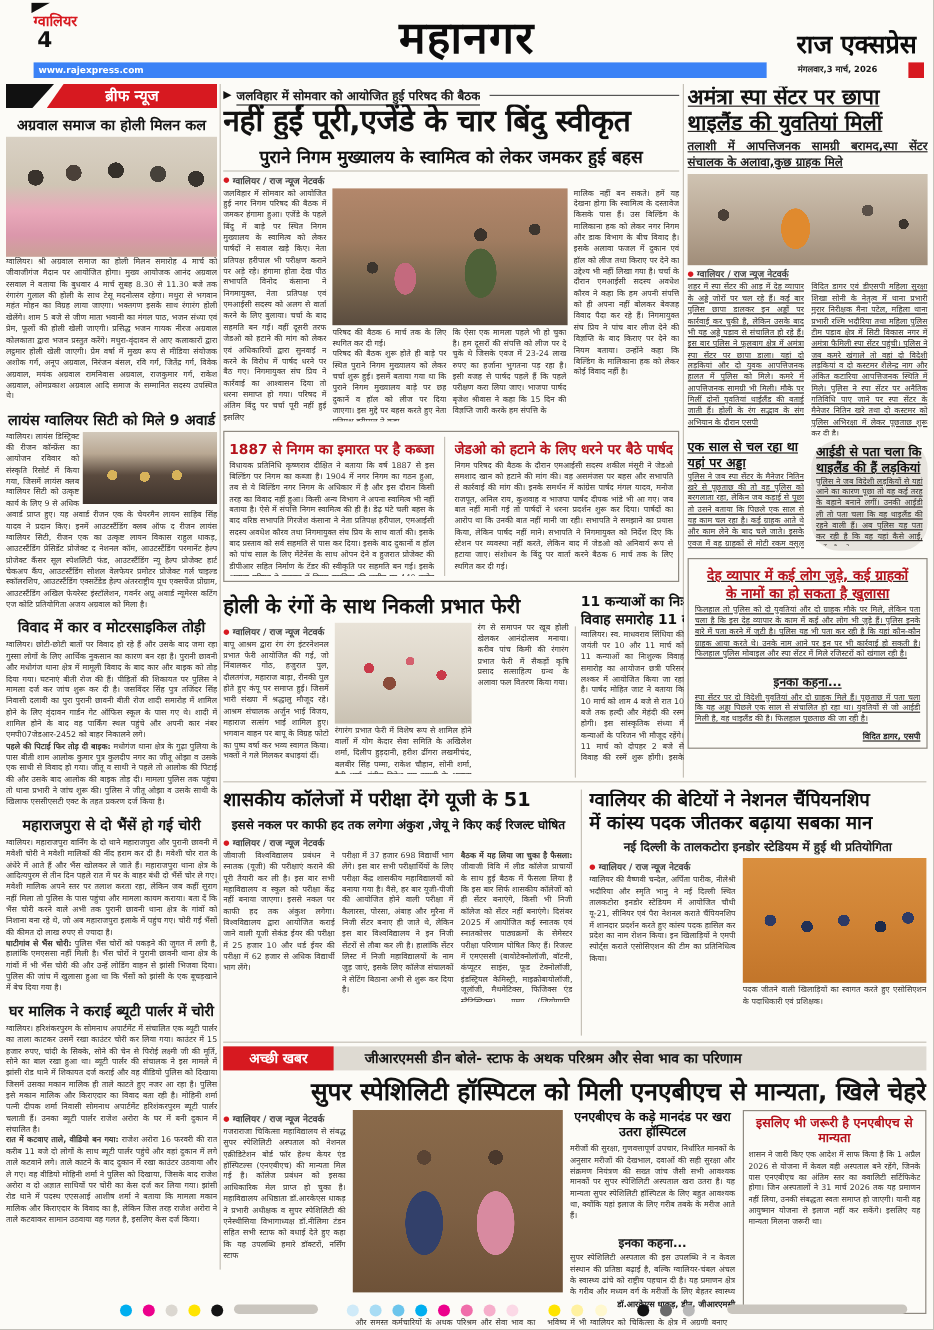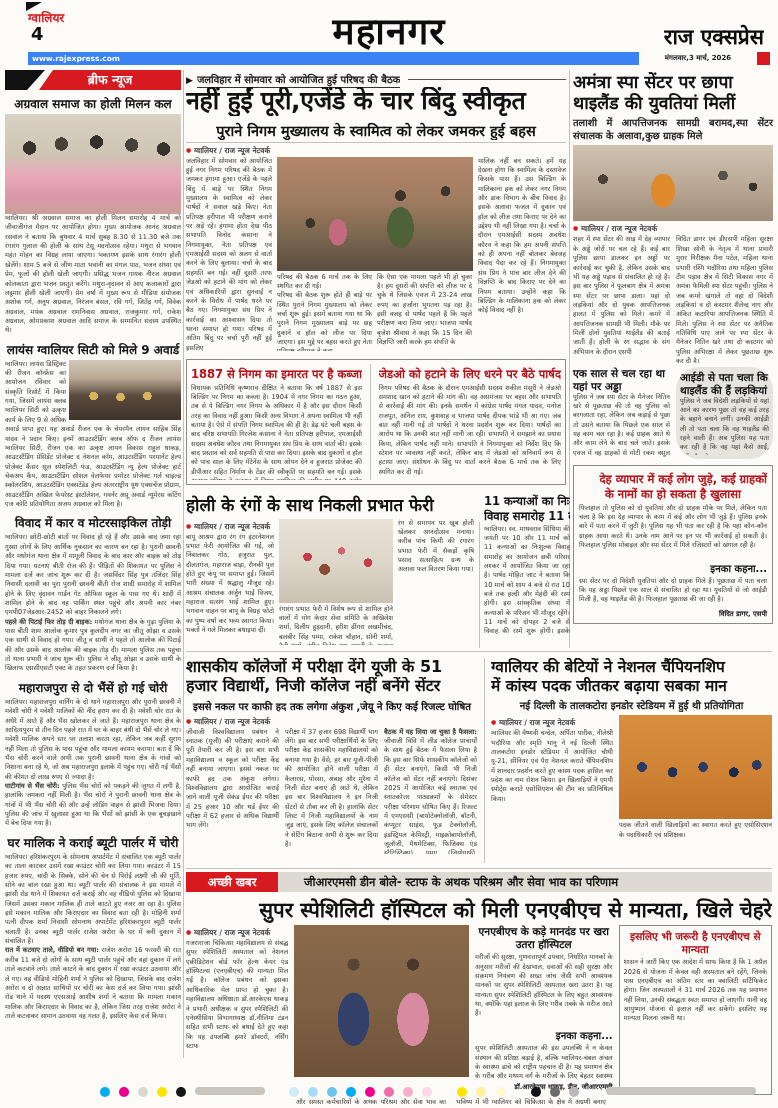--- a/index.html
+++ b/index.html
@@ -31,21 +31,21 @@
   .brief-banner .tab{position:absolute;left:34px;right:0;top:0;bottom:0;background:#d71920;color:#fff;
      font-size:12.5px;font-weight:bold;text-align:center;line-height:20px;
      clip-path:polygon(14px 0,100% 0,100% 100%,0 100%);}
   .bh{font-size:12px;font-weight:bold;color:#151515;text-align:center;margin:5px 0 2px 0;}
   .kicker{display:flex;align-items:center;height:15px;}
   .kicker .arr{color:#111;font-size:9px;margin-right:4px;}
   .kicker .ktx{font-size:10px;font-weight:bold;color:#1b1b1b;border-bottom:1px solid #333;padding-bottom:1px;}
   .kicker .kline{flex:1;height:1px;background:#555;margin-left:8px;}
   .boxed{border:1px solid #8f8a81;}
   .subboxhead{font-size:11.5px;font-weight:bold;color:#b5121b;text-align:center;margin:2px 0 3px 0;}
-  .quotehead{font-size:10px;font-weight:bold;text-align:right;color:#1a1a1a;margin:3px 0 2px 0;}
+  .quotehead{font-size:10px;font-weight:bold;text-align:center;color:#1a1a1a;margin:3px 0 2px 0;}
   .attr{font-size:6.8px;font-weight:bold;text-align:right;color:#222;margin-top:2px;}
   .graybox{background:#e7e4de;padding:4px;border-radius:23px;}
   .dot10{width:10px;height:10px;border-radius:50%;display:inline-block;margin-right:4px;}
   .bar{height:8px;border-radius:4px;display:inline-block;background:#c9c5be;vertical-align:2px;}
 </style>
 </head>
 <body>
 
 <div class="page">
 
@@ -99,21 +99,21 @@
 
     <div>
       <div class="bh">विवाद में कार व मोटरसाइकिल तोड़ी</div>
       <div class="small jt">ग्वालियर। छोटी-छोटी बातों पर विवाद हो रहे हैं और उसके बाद जमा रहा गुस्सा लोगों के लिए आर्थिक नुकसान का कारण बन रहा है। पुरानी छावनी और मधोगंज थाना क्षेत्र में मामूली विवाद के बाद कार और बाइक को तोड़ दिया गया। घटनाएं बीती रोज की हैं। पीड़ितों की शिकायत पर पुलिस ने मामला दर्ज कर जांच शुरू कर दी है। जसविंदर सिंह पुत्र तजिंदर सिंह निवासी दलावी का पुरा पुरानी छावनी बीती रोज शादी समारोह में शामिल होने के लिए वृंदावन गार्डन गेट ऑफिस स्कूल के पास गए थे। शादी में शामिल होने के बाद वह पार्किंग स्थल पहुंचे और अपनी कार नंबर एमपी07जेडआर-2452 को बाहर निकालने लगे।</div>
       <div class="small jt"><span class="b">पहले की पिटाई फिर तोड़ दी बाइक:</span> <span>मधोगंज थाना क्षेत्र के गुढ़ा पुलिया के पास बीती शाम आलोक कुमार पुत्र कुलदीप नगर का जीतू ओझा व उसके एक साथी से विवाद हो गया। जीतू व साथी ने पहले तो आलोक की पिटाई की और उसके बाद आलोक की बाइक तोड़ दी। मामला पुलिस तक पहुंचा तो थाना प्रभारी ने जांच शुरू की। पुलिस ने जीतू ओझा व उसके साथी के खिलाफ एससीएसटी एक्ट के तहत प्रकरण दर्ज किया है।</span></div>
     </div>
 
     <div>
       <div class="bh">महाराजपुरा से दो भैंसें हो गई चोरी</div>
       <div class="small jt">ग्वालियर। महाराजपुरा वार्निंग के दो थाने महाराजपुरा और पुरानी छावनी में मवेशी चोरी ने मवेशी मालिकों की नींद हराम कर दी है। मवेशी चोर रात के अंधेरे में आते हैं और भैंस खोलकर ले जाते हैं। महाराजपुरा थाना क्षेत्र के आदित्यपुरम से तीन दिन पहले रात में घर के बाहर बंधी दो भैंसें चोर ले गए। मवेशी मालिक अपने स्तर पर तलाश करता रहा, लेकिन जब कहीं सुराग नहीं मिला तो पुलिस के पास पहुंचा और मामला कायम कराया। बता दें कि भैंस चोरी करने वाले अभी तक पुरानी छावनी थाना क्षेत्र के गांवों को निशाना बना रहे थे, जो अब महाराजपुरा इलाके में पहुंच गए। चोरी गई भैंसों की कीमत दो लाख रुपए से ज्यादा है।</div>
-      <div class="small jt"><span class="b">घाटीगांव से भैंस चोरी:</span> <span>पुलिस भैंस चोरों को पकड़ने की जुगत में लगी है, हालांकि जमकरा नहीं मिली है। भैंस चोरों ने पुरानी छावनी थाना क्षेत्र के गांवों में भी भैंस चोरी की और उन्हें लोडिंग वाहन से झांसी भिजवा दिया। पुलिस की जांच में खुलासा हुआ था कि भैंसों को झांसी के एक बूचड़खाने में बेच दिया गया है।</span></div>
+      <div class="small jt"><span class="b">घाटीगांव से भैंस चोरी:</span> <span>पुलिस भैंस चोरों को पकड़ने की जुगत में लगी है, हालांकि एमएससा नहीं मिली है। भैंस चोरों ने पुरानी छावनी थाना क्षेत्र के गांवों में भी भैंस चोरी की और उन्हें लोडिंग वाहन से झांसी भिजवा दिया। पुलिस की जांच में खुलासा हुआ था कि भैंसों को झांसी के एक बूचड़खाने में बेच दिया गया है।</span></div>
     </div>
 
     <div>
       <div class="bh">घर मालिक ने कराई ब्यूटी पार्लर में चोरी</div>
       <div class="small jt">ग्वालियर। हरिशंकरपुरम के सोमनाथ अपार्टमेंट में संचालित एक ब्यूटी पार्लर का ताला काटकर उसमें रखा काउंटर चोरी कर लिया गया। काउंटर में 15 हजार रुपए, चांदी के सिक्के, सोने की चेन से पिरोई लक्ष्मी जी की मूर्ति, सोने का बाल रखा हुआ था। ब्यूटी पार्लर की संचालक ने इस मामले में झांसी रोड थाने में शिकायत दर्ज कराई और वह वीडियो पुलिस को दिखाया जिसमें उसका मकान मालिक ही ताले काटते हुए नजर आ रहा है। पुलिस इसे मकान मालिक और किराएदार का विवाद बता रही है। मोहिनी शर्मा पत्नी दीपक शर्मा निवासी सोमनाथ अपार्टमेंट हरिशंकरपुरम ब्यूटी पार्लर चलाती हैं। उनका ब्यूटी पार्लर राजेश अरोरा के घर में बनी दुकान में संचालित है।</div>
       <div class="small jt"><span class="b">रात में कटवाए ताले, वीडियो बन गया:</span> <span>राजेश अरोरा 16 फरवरी की रात करीब 11 बजे दो लोगों के साथ ब्यूटी पार्लर पहुंचे और वहां दुकान में लगे ताले कटवाने लगे। ताले काटने के बाद दुकान में रखा काउंटर उठवाया और ले गए। वह वीडियो मोहिनी शर्मा ने पुलिस को दिखाया, जिसके बाद राजेश अरोरा व दो अज्ञात साथियों पर चोरी का केस दर्ज कर लिया गया। झांसी रोड थाने में पदस्थ एएसआई आशीष शर्मा ने बताया कि मामला मकान मालिक और किराएदार के विवाद का है, लेकिन जिस तरह राजेश अरोरा ने ताले कटवाकर सामान उठवाया वह गलत है, इसलिए केस दर्ज किया।</span></div>
     </div>
   </div>
 
   <div class="abs" style="left:186px;top:72px;width:380px;">
@@ -183,21 +183,21 @@
         <div class="hl nw" style="font-size:11.5px;">11 कन्याओं का निःशुल्क</div>
         <div class="hl nw" style="font-size:11.5px;">विवाह समारोह 11 को होगा</div>
         <div class="small jt clip" style="height:110px;margin-top:2px;">
           <span>ग्वालियर। स्व. माधवराव सिंधिया की जयंती पर 10 और 11 मार्च को 11 कन्याओं का निःशुल्क विवाह समारोह का आयोजन छत्री परिसर लश्कर में आयोजित किया जा रहा है। पार्षद मोहित जाट ने बताया कि 10 मार्च को शाम 4 बजे से रात 10 बजे तक हल्दी और मेहंदी की रस्म होगी। इस सांस्कृतिक संध्या में कन्याओं के परिजन भी मौजूद रहेंगे। 11 मार्च को दोपहर 2 बजे से विवाह की रस्में शुरू होंगी।</span>
           <span>इसके पहले मंत्रोच्चार हनुमान मंदिर महाराज बाड़े से बारात सुबह 10 बजे बाजे, बाजे के साथ निकलेगी। सभी दूल्हे घोड़ों पर सवार होंगे। बारात विभिन्न मार्गों से होते हुए विवाह स्थल पर पहुंचेगी।</span>
         </div>
       </div>
     </div>
   </div>
 
-  <div class="abs" style="left:573px;top:72px;width:200px;">
+  <div class="abs" style="left:573px;top:72px;width:200px;text-decoration:underline;">
     <div class="hl nw" style="font-size:17.5px;line-height:1.2;">अमंत्रा स्पा सेंटर पर छापा</div>
     <div class="hl nw" style="font-size:17.5px;line-height:1.2;">थाइलैंड की युवतियां मिलीं</div>
     <div class="b jt" style="font-size:9.8px;line-height:1.3;margin:3px 0;color:#222;">तलाशी में आपत्तिजनक सामग्री बरामद,स्पा सेंटर संचालक के अलावा,कुछ ग्राहक मिले</div>
     <div class="ph" style="width:200px;height:76px;background:
       radial-gradient(ellipse 20px 28px at 45% 60%, #e08a2e 0 60%, transparent 61%),
       radial-gradient(circle 8px at 15% 45%, #4a4038 0 60%, transparent 61%),
       radial-gradient(circle 8px at 75% 40%, #5a5048 0 60%, transparent 61%),
       radial-gradient(circle 7px at 90% 55%, #3a332c 0 60%, transparent 61%),
       linear-gradient(180deg,#cfc3b2 0%,#b8a794 55%,#a08d79 100%);"></div>
     <div class="byline"><span class="dot">●</span> <span>ग्वालियर / राज न्यूज नेटवर्क</span></div>
@@ -209,32 +209,31 @@
       <div style="width:97px;">
         <div class="hl" style="font-size:10.5px;line-height:1.2;">एक साल से चल रहा था यहां पर अड्डा</div>
         <div class="small jt clip" style="height:64px;">पुलिस ने जब स्पा सेंटर के मैनेजर नितिन खरे से पूछताछ की तो वह पुलिस को बरगलाता रहा, लेकिन जब कड़ाई से पूछा तो उसने बताया कि पिछले एक साल से यह काम चल रहा है। कई ग्राहक आते थे और काम लेने के बाद चले जाते। इसके एवज में वह ग्राहकों से मोटी रकम वसूल करते थे।</div>
       </div>
       <div class="graybox" style="width:89px;">
         <div class="hl" style="font-size:10.5px;line-height:1.2;">आईडी से पता चला कि थाइलैंड की हैं लड़कियां</div>
         <div class="small jt clip" style="height:58px;">पुलिस ने जब विदेशी लड़कियों से यहां आने का कारण पूछा तो वह कई तरह के बहाने बनाने लगीं। उनकी आईडी ली तो पता चला कि वह थाइलैंड की रहने वाली हैं। अब पुलिस यह पता कर रही है कि वह यहां कैसे आईं, उन्हें कौन लेकर आया।</div>
       </div>
     </div>
     <div class="boxed" style="margin-top:6px;padding:5px;">
-      <div class="subboxhead nw" style="margin:0;text-align:right;">देह व्यापार में कई लोग जुड़े, कई ग्राहकों</div>
+      <div class="subboxhead nw" style="margin:0;">देह व्यापार में कई लोग जुड़े, कई ग्राहकों</div>
       <div class="subboxhead nw" style="margin:0 0 3px 0;">के नामों का हो सकता है खुलासा</div>
       <div class="small jt clip" style="height:54px;">फिलहाल तो पुलिस को दो युवतियां और दो ग्राहक मौके पर मिले, लेकिन पता चला है कि इस देह व्यापार के काम में कई और लोग भी जुड़े हैं। पुलिस इनके बारे में पता करने में जुटी है। पुलिस यह भी पता कर रही है कि यहां कौन-कौन ग्राहक आया करते थे। उनके नाम आने पर इन पर भी कार्रवाई हो सकती है। फिलहाल पुलिस मोबाइल और स्पा सेंटर में मिले रजिस्टरों को खंगाल रही है।</div>
       <div class="quotehead">इनका कहना...</div>
       <div class="small jt clip" style="height:30px;">स्पा सेंटर पर दो विदेशी युवतियां और दो ग्राहक मिले हैं। पूछताछ में पता चला कि यह अड्डा पिछले एक साल से संचालित हो रहा था। युवतियों से जो आईडी मिली है, वह थाइलैंड की है। फिलहाल पूछताछ की जा रही है।</div>
       <div class="attr">विदित डागर, एसपी</div>
     </div>
   </div>
 
   <div class="abs" style="left:186px;top:658px;width:292px;">
     <div class="hl nw" style="font-size:16px;line-height:1.18;">शासकीय कॉलेजों में परीक्षा देंगे यूजी के 51</div>
-    <div class="hl nw" style="font-size:16px;line-height:1.18;">हजार विद्यार्थी, निजी कॉलेज नहीं बनेंगे सेंटर</div>
     <div class="hl ctr nw" style="font-size:10px;margin:3px 0;">इससे नकल पर काफी हद तक लगेगा अंकुश ,जेयू ने किए कई रिजल्ट घोषित</div>
     <div class="byline"><span class="dot">●</span> <span>ग्वालियर / राज न्यूज नेटवर्क</span></div>
     <div style="display:flex;gap:6px;">
       <div class="small jt clip" style="width:93px;height:126px;">जीवाजी विश्वविद्यालय प्रबंधन ने स्नातक (यूजी) की परीक्षाएं कराने की पूरी तैयारी कर ली है। इस बार सभी महाविद्यालय व स्कूल को परीक्षा केंद्र नहीं बनाया जाएगा। इससे नकल पर काफी हद तक अंकुश लगेगा। विश्वविद्यालय द्वारा आयोजित कराई जाने वाली यूजी सेकंड ईयर की परीक्षा में 25 हजार 10 और थर्ड ईयर की परीक्षा में 62 हजार से अधिक विद्यार्थी भाग लेंगे।</div>
       <div class="small jt clip" style="width:93px;height:126px;">परीक्षा में 37 हजार 698 विद्यार्थी भाग लेंगे। इस बार सभी परीक्षार्थियों के लिए परीक्षा केंद्र शासकीय महाविद्यालयों को बनाया गया है। वैसे, हर बार यूजी-पीजी की आयोजित होने वाली परीक्षा में कैलारस, पोरसा, अंबाह और मुरैना में निजी सेंटर बनाए ही जाते थे, लेकिन इस बार विश्वविद्यालय ने इन निजी सेंटरों से तौबा कर ली है। हालांकि सेंटर लिस्ट में निजी महाविद्यालयों के नाम जुड़ जाएं, इसके लिए कॉलेज संचालकों ने सेटिंग बिठाना अभी से शुरू कर दिया है।</div>
       <div class="small jt clip" style="width:93px;height:126px;">
         <span class="b">बैठक में यह लिया जा चुका है फैसला:</span>
         <span>जीवाजी विवि में लीड कॉलेज प्राचार्यों के साथ हुई बैठक में फैसला लिया है कि इस बार सिर्फ शासकीय कॉलेजों को ही सेंटर बनाएंगे, किसी भी निजी कॉलेज को सेंटर नहीं बनाएंगे। दिसंबर 2025 में आयोजित कई स्नातक एवं स्नातकोत्तर पाठ्यक्रमों के सेमेस्टर परीक्षा परिणाम घोषित किए हैं। रिजल्ट में एमएससी (बायोटेक्नोलॉजी, बॉटनी, कंप्यूटर साइंस, फूड टेक्नोलॉजी, इंडस्ट्रियल केमिस्ट्री, माइक्रोबायोलॉजी, जूलॉजी, मैथमेटिक्स, फिजिक्स एंड स्टैटिस्टिक्स), एमए (जियोग्राफी, हिस्ट्री), एमकॉम, बीएससी (ऑनर्स), बीबीए, बीसीए प्रथम, तृतीय, पंचम एवं सप्तम सेमेस्टर के परिणाम शामिल हैं।</span>
       </div>
     </div>

